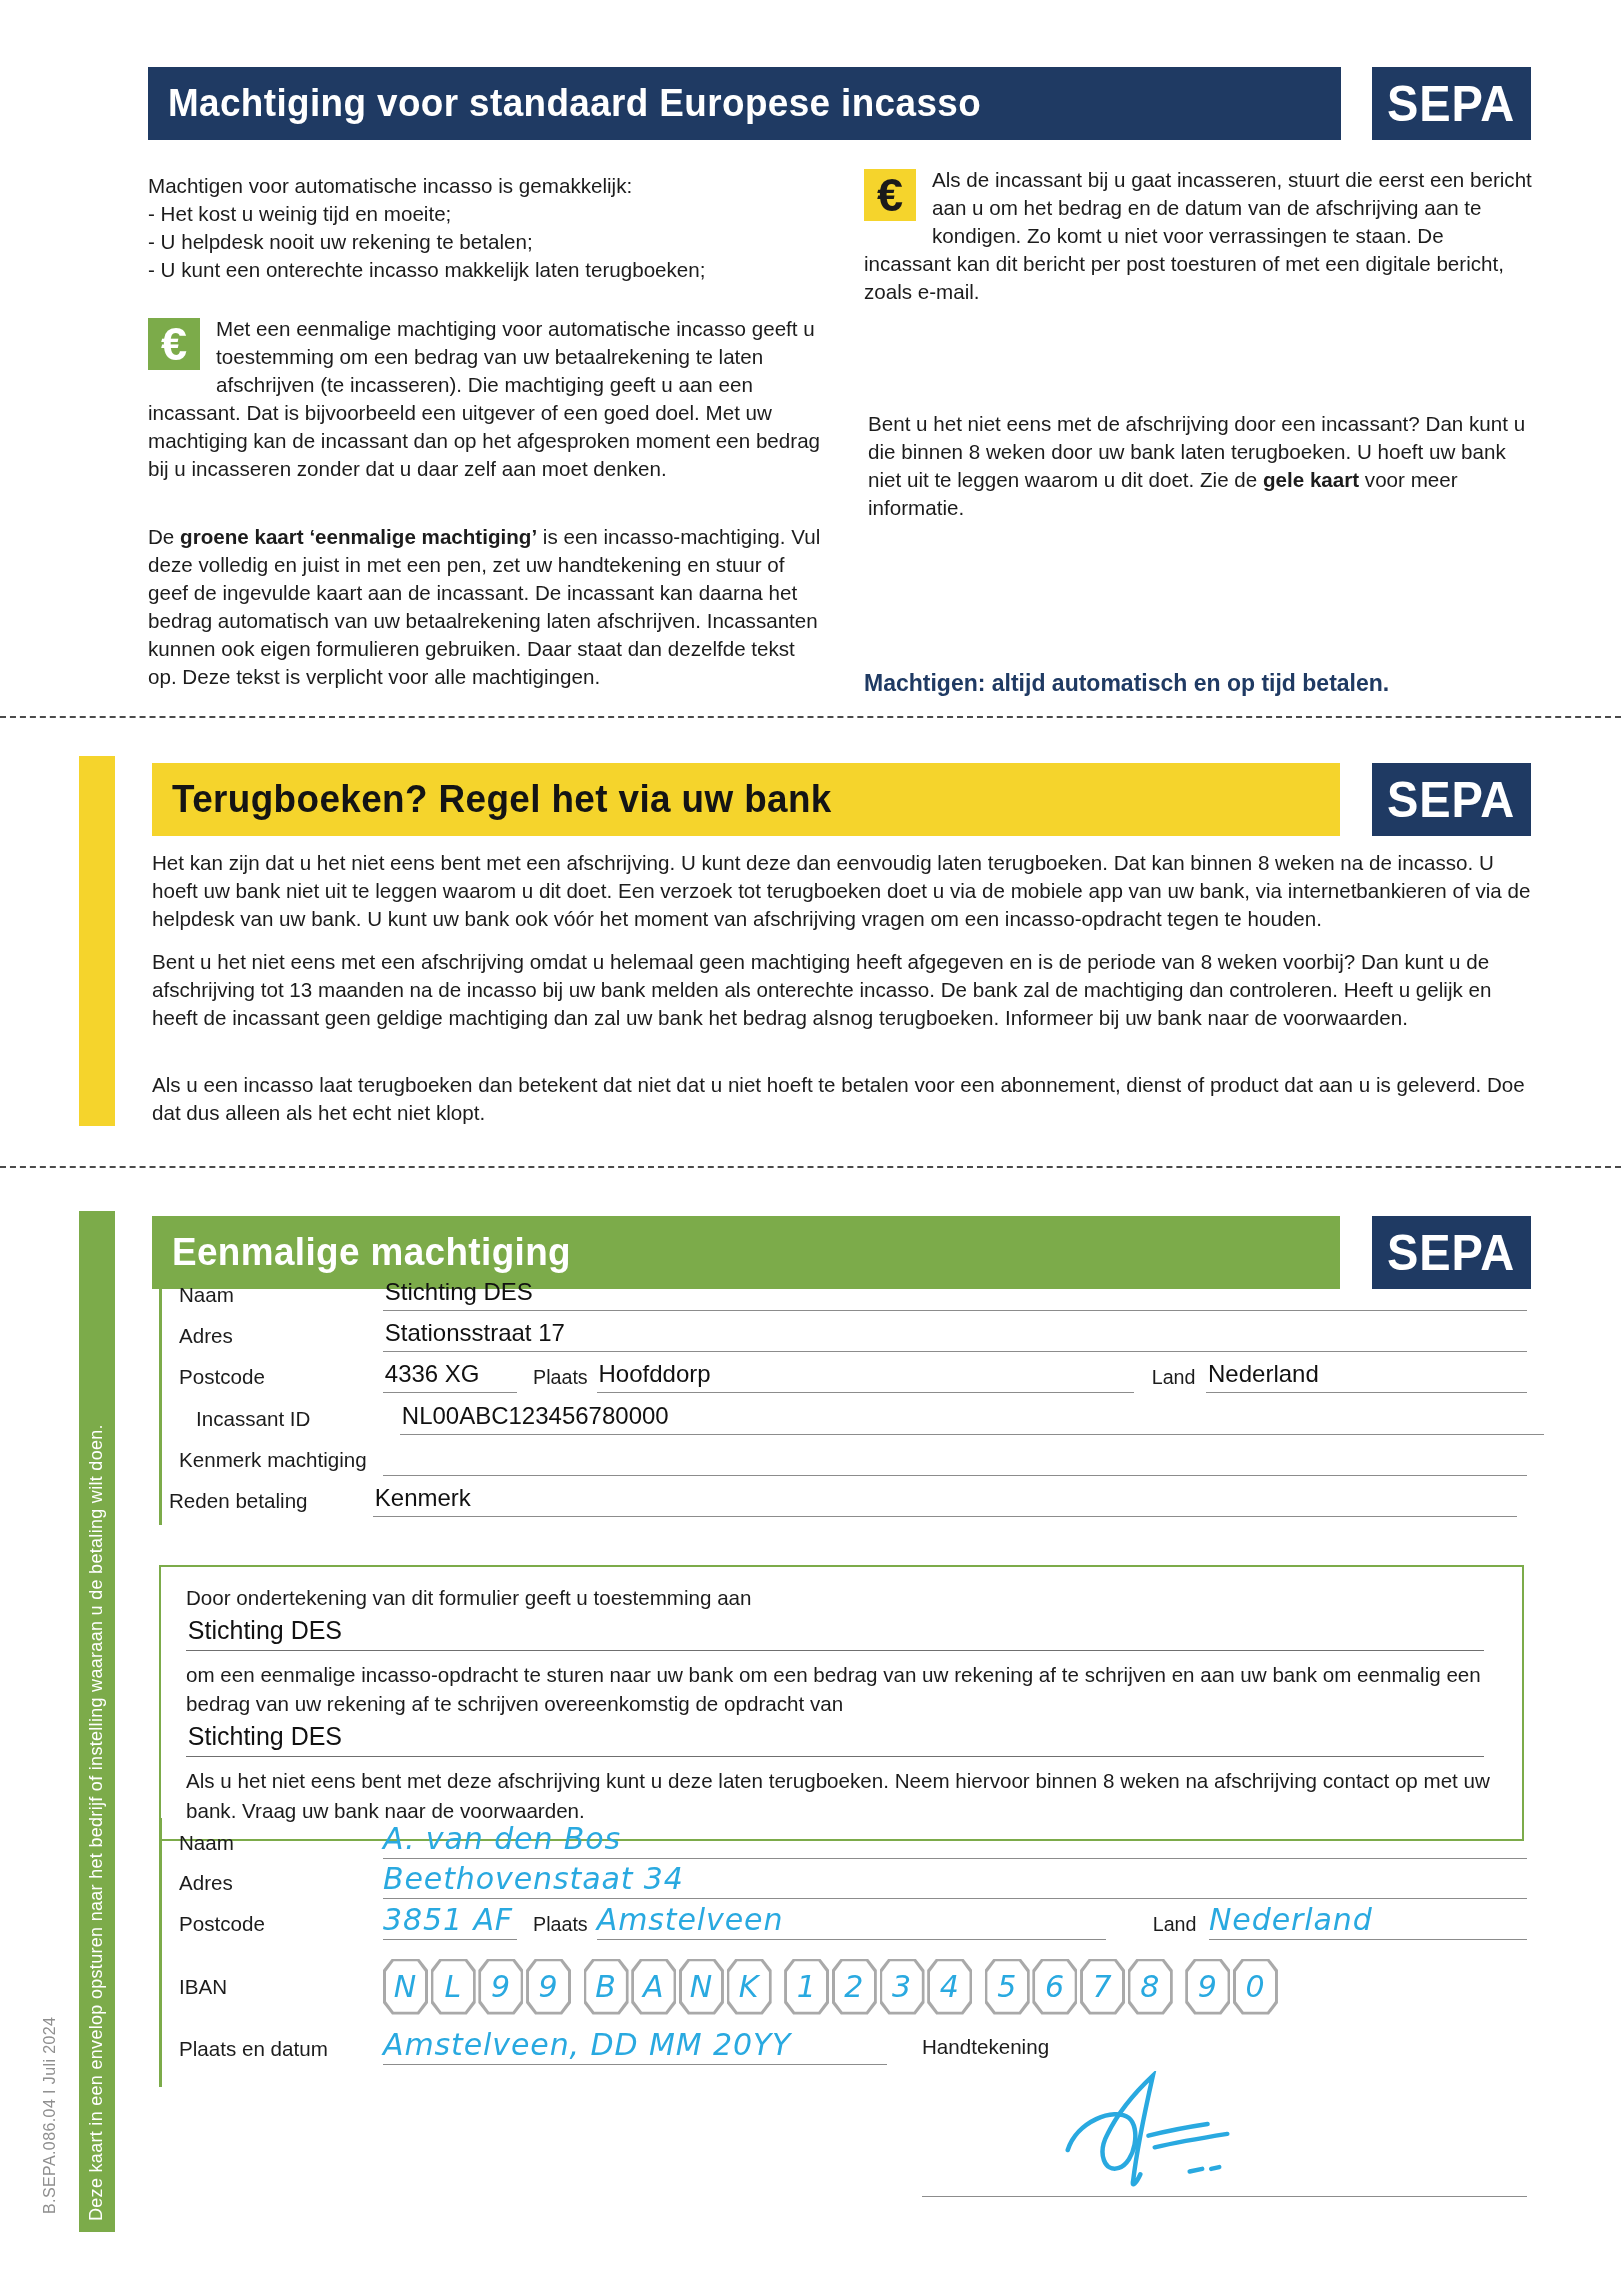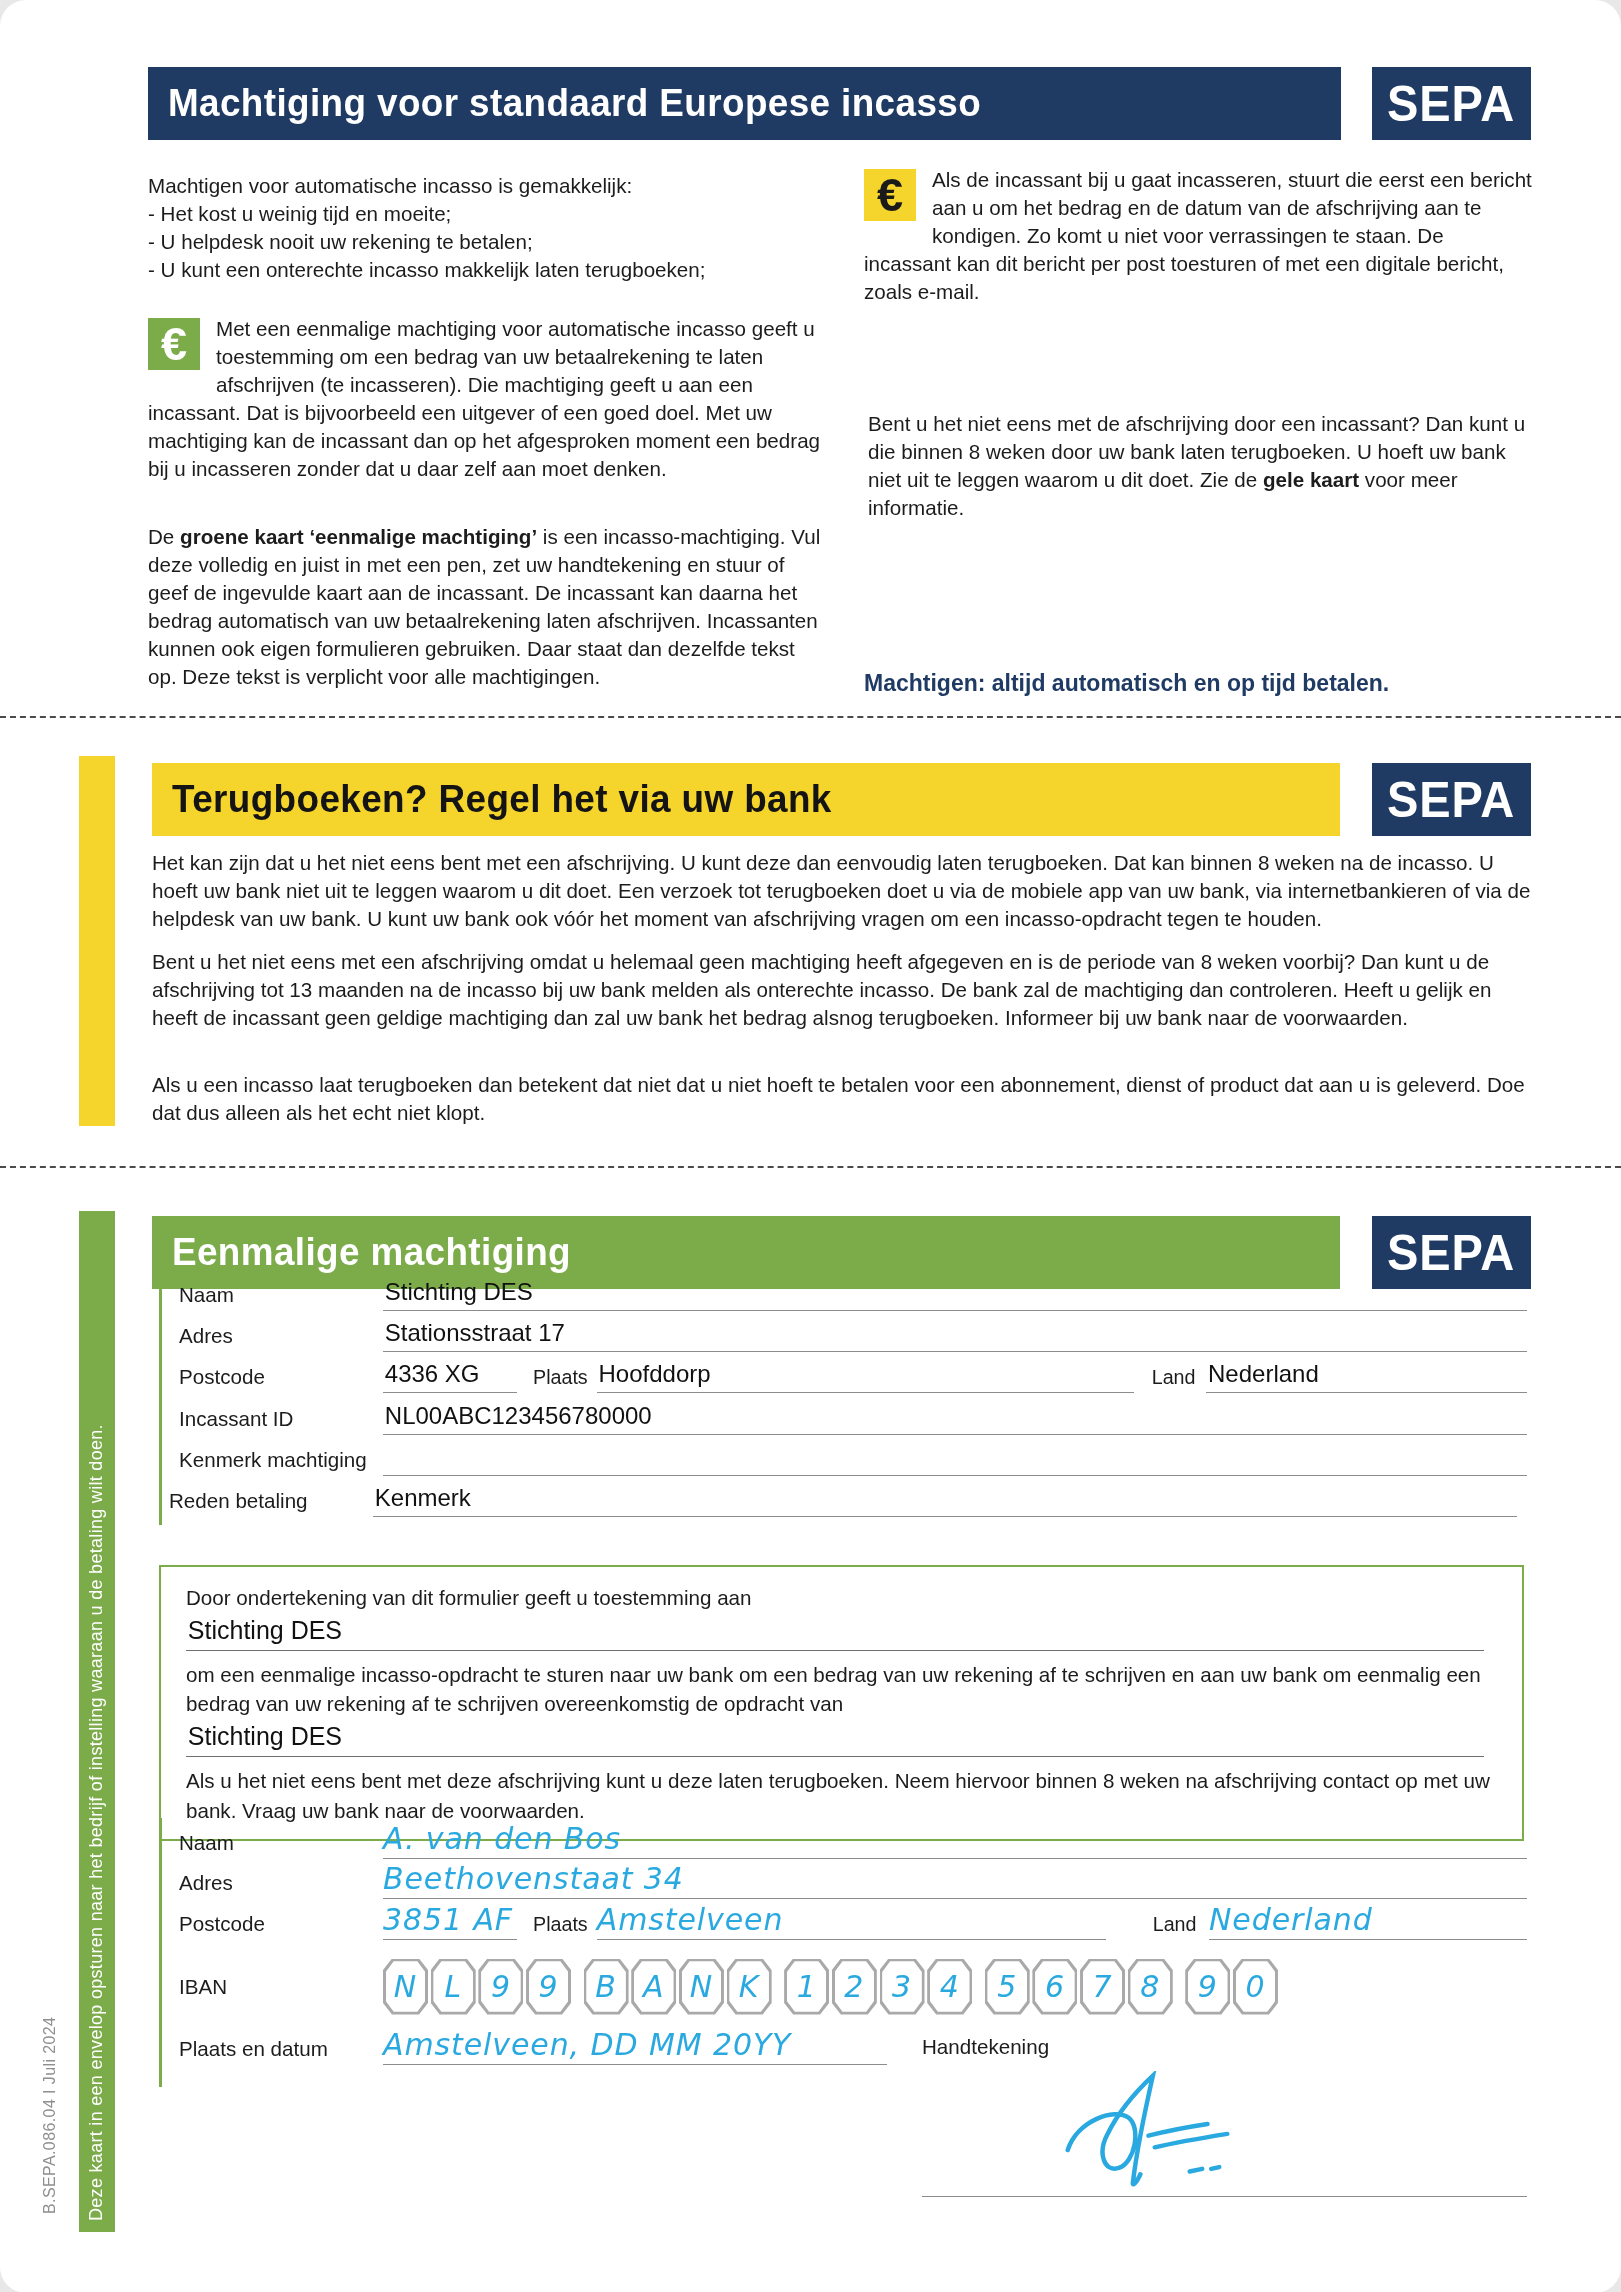--- a/index.html
+++ b/index.html
@@ -1,20 +1,20 @@
 <!DOCTYPE html>
 <html style="font-size:14.3px"><head>
 <meta charset="utf-8">
 <style>
   * { margin:0; padding:0; box-sizing:border-box; }
   html,body { background:#e8e8e8; }
   body { font-family:"Liberation Sans", sans-serif; color:#1a1a1a; }
   #page {
     position:relative; width:1621px; height:2293px; background:#ffffff;
-    margin:0 auto; overflow:hidden;border-radius:26px;
+    margin:0 auto; overflow:hidden;
   }
   .abs { position:absolute; }
 
   
   .bar { position:absolute; height:73px; display:flex; align-items:center; padding-left:19.7px; }
   .bar-title { font-size:38px; font-weight:bold; letter-spacing:0.4px; transform:scaleX(.97); transform-origin:left center; }
   .navy-bg { background:#1f3a63; }
   .yellow-bg { background:#f5d42c; }
   .green-bg { background:#7cab4a; }
   .sepa-box {
@@ -167,21 +167,21 @@
       </div>
     <div class="fsmalllabel" style="margin-left:16px; margin-right:9px;">Plaats</div>
     <div class="ffield" style="width:537px;">
         <div class="fvalue">Hoofddorp</div>
       </div>
     <div class="fsmalllabel" style="margin-left:18px; margin-right:10.7px;">Land</div>
     <div class="ffield" style="flex:1;">
         <div class="fvalue">Nederland</div>
       </div>
   </div>
-  <div class="frow" style="left:179px; top:1394px; width:1348px; height:41px;justify-content:flex-end;">
+  <div class="frow" style="left:196px; top:1394px; width:1348px; height:41px;justify-content:flex-end;">
     <div class="flabel" style="width:204px;">Incassant ID</div>
     <div class="ffield" style="flex:1;">
         <div class="fvalue">NL00ABC123456780000</div>
       </div>
   </div>
   <div class="frow" style="left:179px; top:1435px; width:1348px; height:41px;">
     <div class="flabel" style="width:204px;">Kenmerk machtiging</div>
     <div class="ffield" style="flex:1;">
         <div class="fvalue"></div>
       </div>

